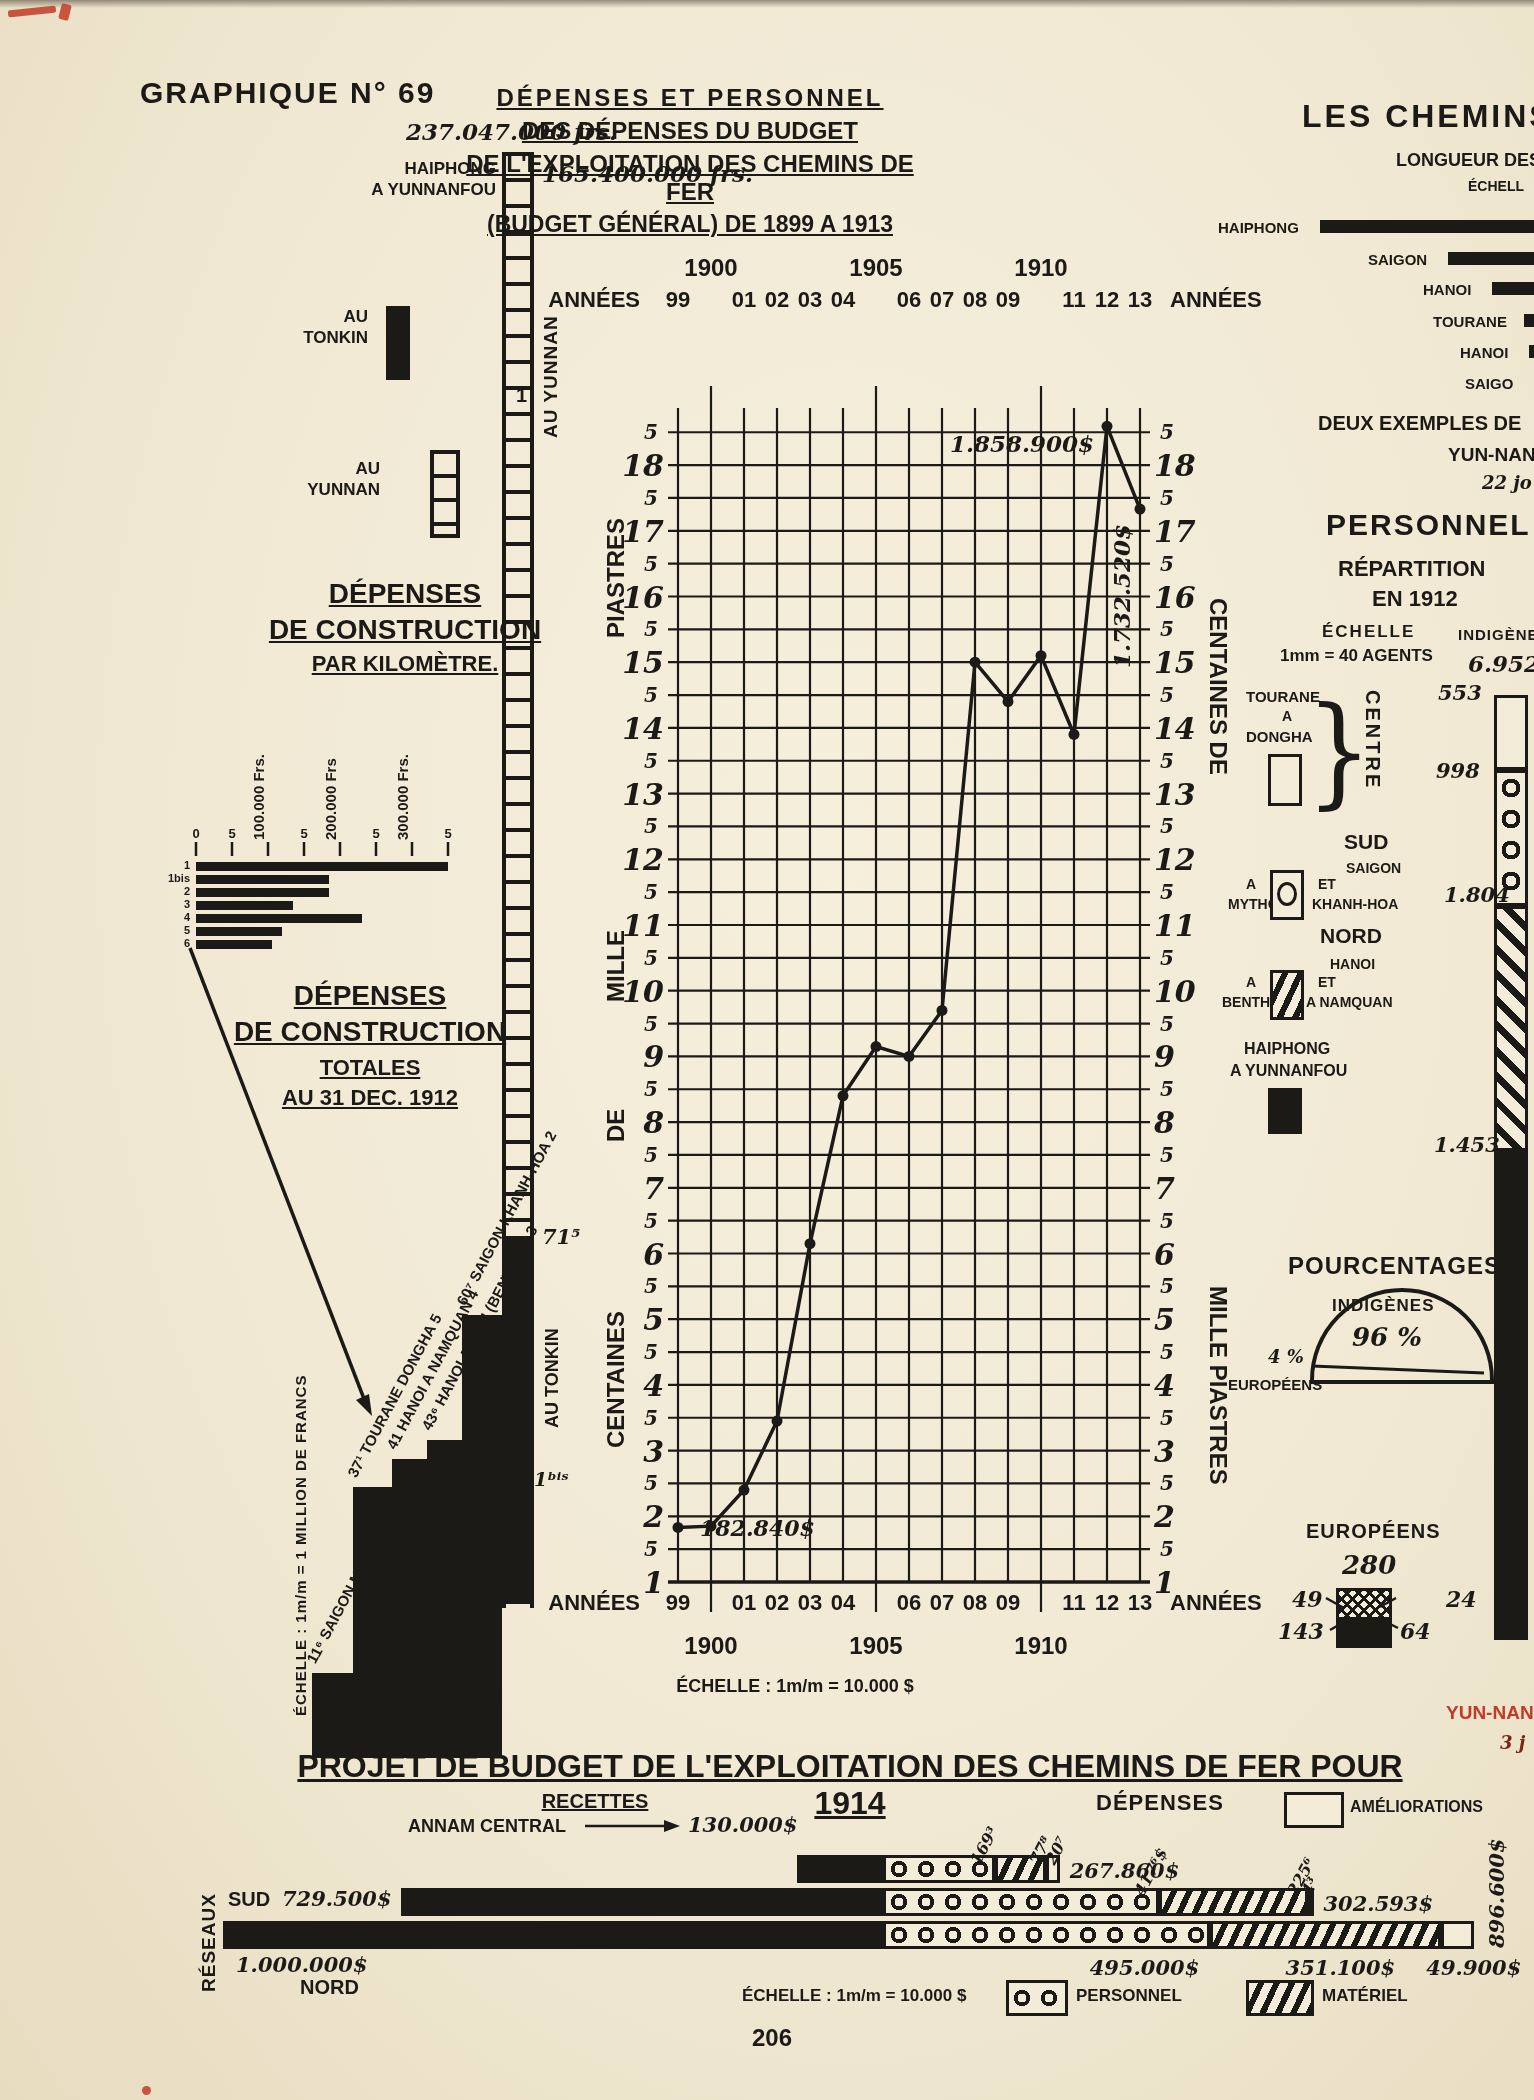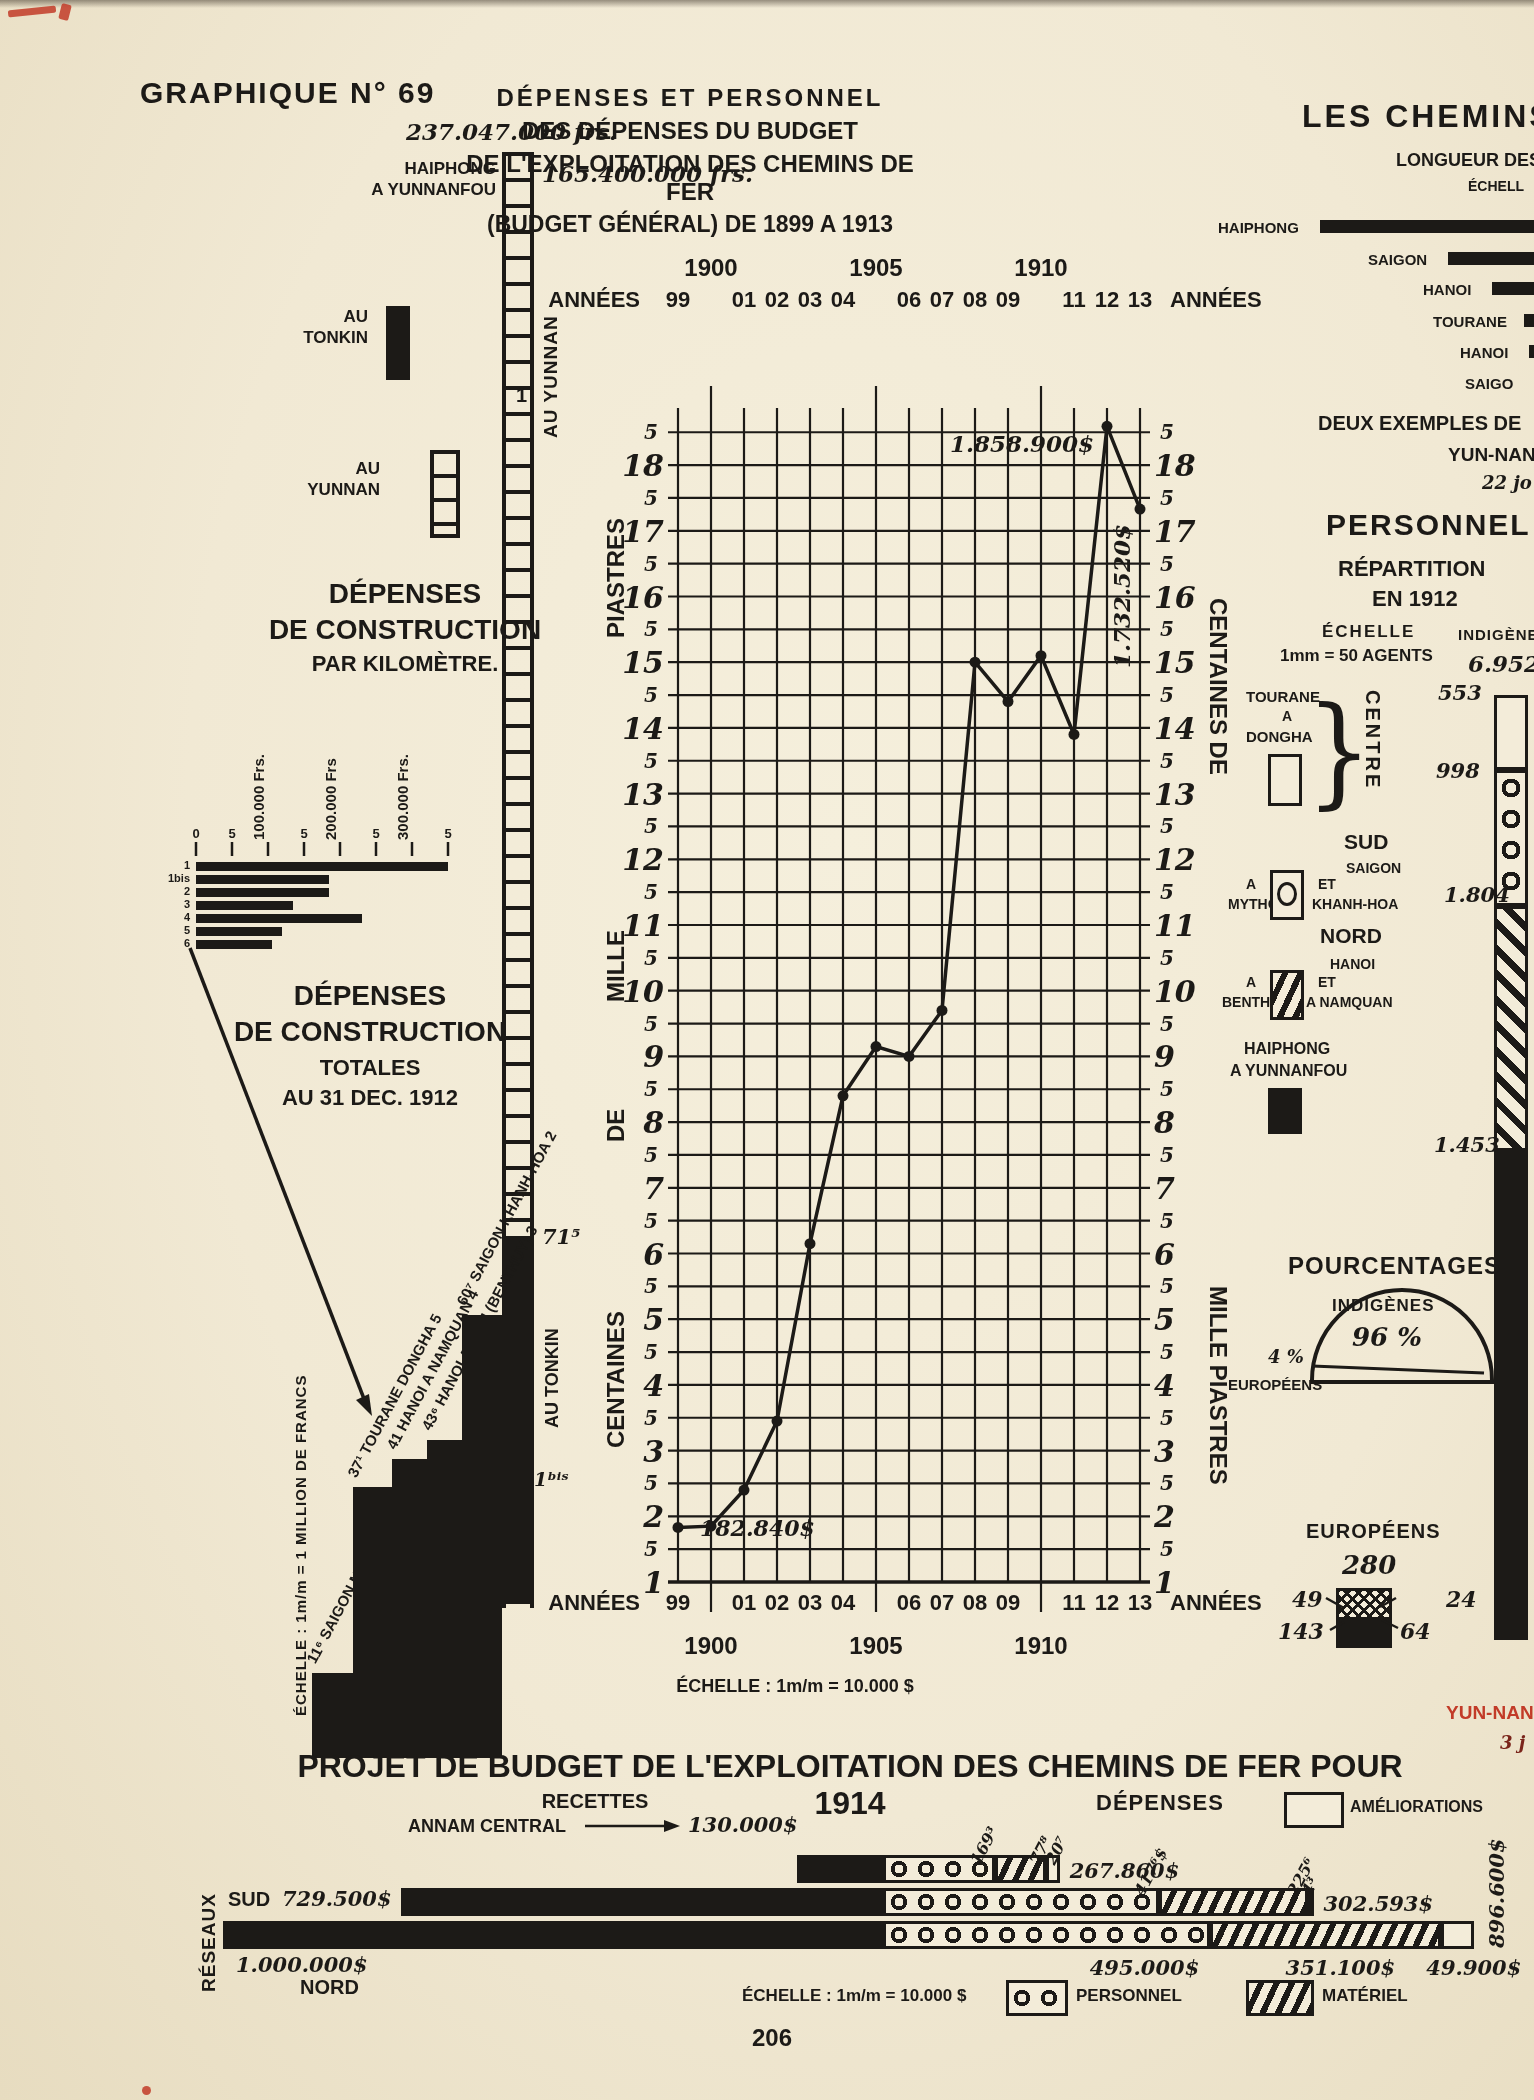--- a/index.html
+++ b/index.html
@@ -3,21 +3,21 @@
 <meta charset="utf-8">
 <style>
   html,body{margin:0;padding:0;background:#8a8576;}
   .page{position:relative;width:1534px;height:2100px;overflow:hidden;
         background:radial-gradient(ellipse at 55% 40%, #f5efdc 0%, #f1e9d4 55%, #e7dcc0 100%);
         font-family:"Liberation Sans", sans-serif;color:#1c1a17;}
   .page::before{content:"";position:absolute;left:0;top:0;right:0;height:8px;
         background:linear-gradient(to bottom, rgba(40,30,20,.45), rgba(40,30,20,0));pointer-events:none;}
   .abs{position:absolute;}
   .b{font-weight:bold;}
-  .ctr{text-align:center;}
+  .ctr{text-align:center;text-decoration:underline;}
   .rgt{text-align:right;}
   .val{font-family:"DejaVu Serif", serif;font-style:italic;font-weight:bold;}
   .nw{white-space:nowrap;}
   .vert-up{transform:rotate(-90deg);transform-origin:0 0;white-space:nowrap;}
   .vert-dn{transform:rotate(90deg);transform-origin:0 0;white-space:nowrap;}
   .diag{transform:rotate(-62deg);transform-origin:0 100%;white-space:nowrap;}
   .ink{background:#1c1a17;}
   .ladder{border:4px solid #1c1a17;border-bottom:none;
         background:repeating-linear-gradient(to bottom, transparent 0 22px, #1c1a17 22px 26px);}
   .boxed{border:3px solid #1c1a17;background:#f3ecd9;}
@@ -151,21 +151,21 @@
     </div>
 
   <div class="abs b nw" style="left:1318px;top:412px;font-size:20px;">DEUX EXEMPLES DE</div>
   <div class="abs b nw" style="left:1448px;top:444px;font-size:19px;">YUN-NAN-</div>
   <div class="abs val nw" style="left:1482px;top:472px;font-size:18px;">22 jo</div>
 
   <div class="abs b nw" style="left:1326px;top:508px;font-size:30px;letter-spacing:2px;">PERSONNEL</div>
   <div class="abs b nw" style="left:1338px;top:556px;font-size:22px;">RÉPARTITION</div>
   <div class="abs b nw" style="left:1372px;top:586px;font-size:22px;">EN 1912</div>
   <div class="abs b nw" style="left:1322px;top:622px;font-size:17px;letter-spacing:2px;">ÉCHELLE</div>
-  <div class="abs b nw" style="left:1280px;top:646px;font-size:17px;">1mm = 50 AGENTS</div>
+  <div class="abs b nw" style="left:1280px;top:646px;font-size:17px;">1mm = 40 AGENTS</div>
   <div class="abs b nw" style="left:1458px;top:626px;font-size:15px;letter-spacing:1px;">INDIGÈNE</div>
   <div class="abs val nw" style="left:1468px;top:650px;font-size:23px;">6.952</div>
   <div id="personnel-col" class="abs" style="left:0;top:0;">
       <div class="abs boxed" style="left: 1494px; top: 695px; width: 34px; height: 75.1705px; box-sizing: border-box;"></div>
       <div class="abs pat-circles-v" style="left: 1494px; top: 770.17px; width: 34px; height: 135.66px; box-sizing: border-box;"></div>
       <div class="abs pat-hatch45" style="left: 1494px; top: 905.831px; width: 34px; height: 245.222px; box-sizing: border-box;"></div>
       <div class="abs ink" style="left: 1494px; top: 1151.05px; width: 34px; height: 488.948px; box-sizing: border-box;"></div>
     </div>
   <div class="abs val" style="left:1438px;top:680px;font-size:21px;">553</div>
   <div class="abs val" style="left:1436px;top:758px;font-size:21px;">998</div>

